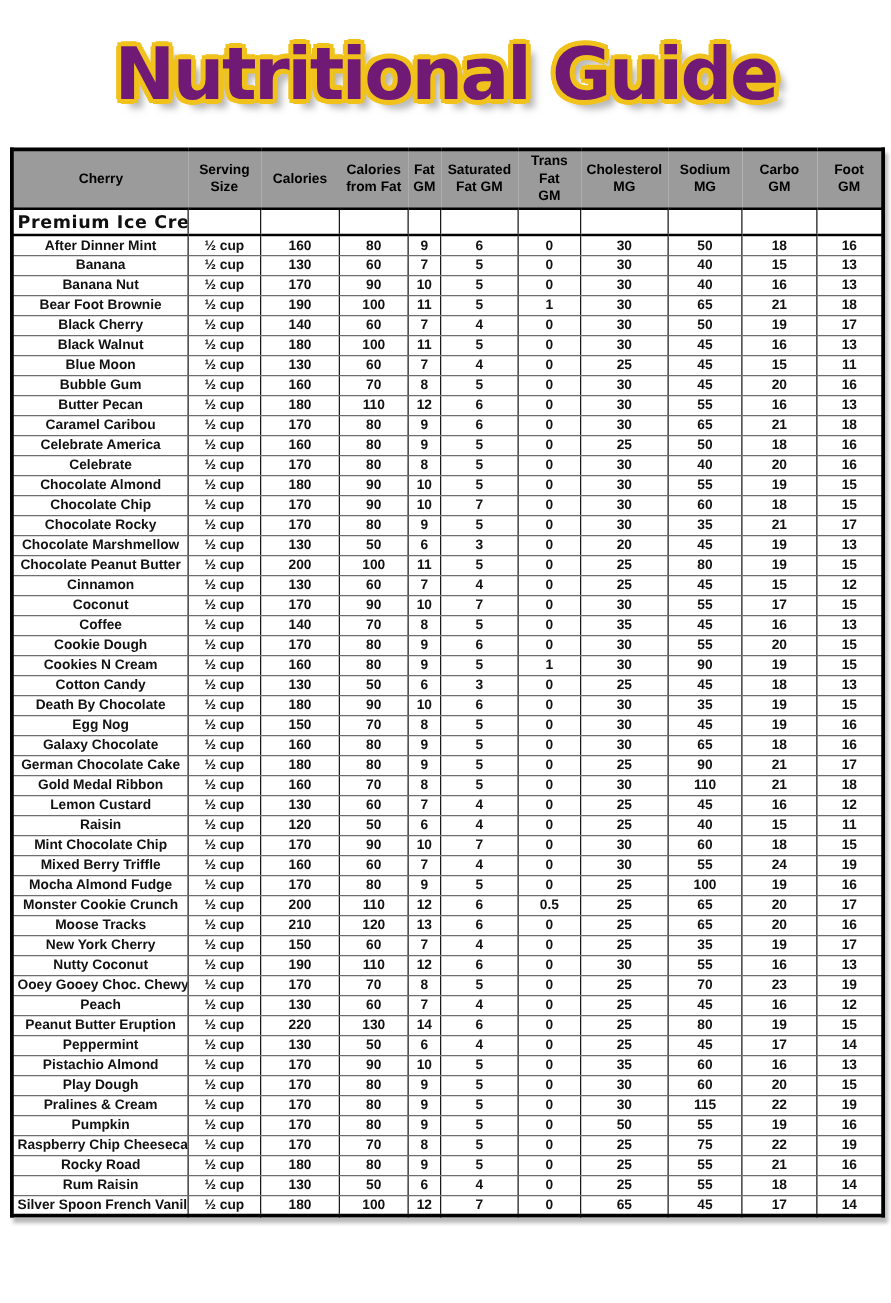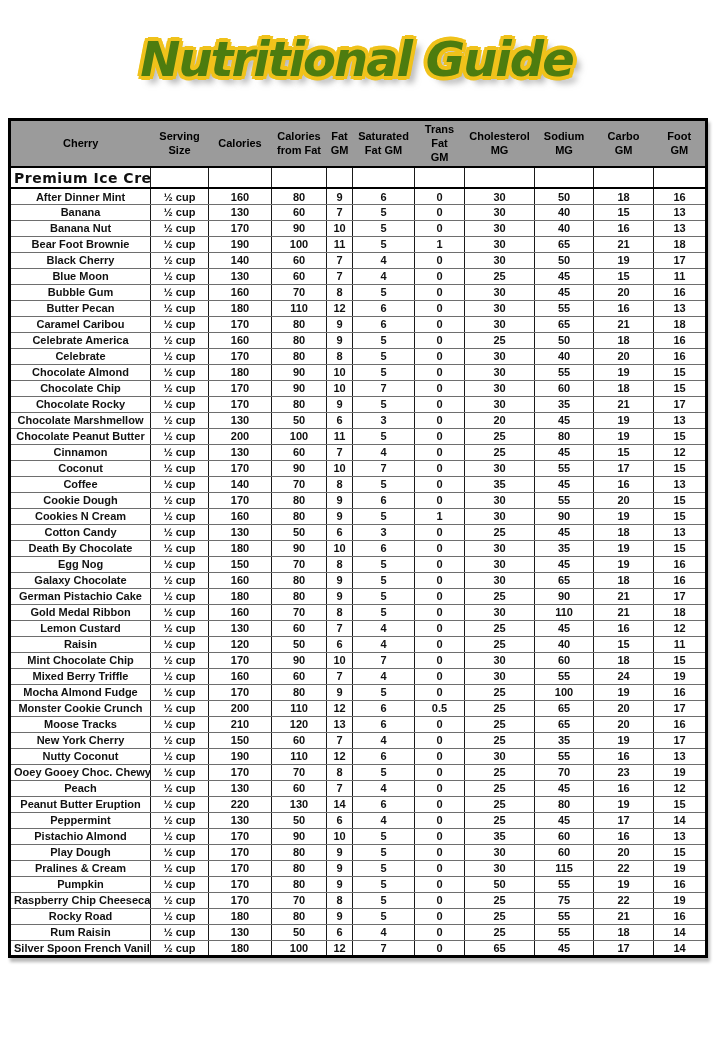--- a/index.html
+++ b/index.html
@@ -12,31 +12,30 @@
   .page { width: 713px; height: 1042px; background: #fff; }
 
   
   .title-wrap {
     width: 100%; height: 118px;
     display: flex; align-items: center; justify-content: center;
   }
   .big-title {
     font-family: "DejaVu Sans", sans-serif;
     font-weight: 700;
-    font-size: 48px;
+    font-size: 58px;
     letter-spacing: -2px;
-    color: #4d7c0f;
+    color: #701a75;
     white-space: nowrap;
     text-shadow:
       -3px -3px 0 #f0c21b,  3px -3px 0 #f0c21b,
       -3px  3px 0 #f0c21b,  3px  3px 0 #f0c21b,
       -4px  0   0 #f0c21b,  4px  0   0 #f0c21b,
        0   -4px 0 #f0c21b,  0    4px 0 #f0c21b,
        7px  7px 6px rgba(120,120,120,0.55);
-    font-style: italic;
   }
 
   
   .table-wrap { padding: 0 8px; }
   table.nutrition {
     width: 697px;
     border-collapse: collapse;
     table-layout: fixed;
     border: 3px solid #000;
     box-shadow: 2px 4px 3px #b9b9b9;
@@ -203,20 +202,33 @@
             <td class="num">60</td>
             <td class="num">7</td>
             <td class="num">4</td>
             <td class="num">0</td>
             <td class="num">30</td>
             <td class="num">50</td>
             <td class="num">19</td>
             <td class="num">17</td>
           </tr>
           <tr>
+            <td class="flavor">Black Walnut</td>
+            <td class="num">½ cup</td>
+            <td class="num">180</td>
+            <td class="num">100</td>
+            <td class="num">11</td>
+            <td class="num">5</td>
+            <td class="num">0</td>
+            <td class="num">30</td>
+            <td class="num">45</td>
+            <td class="num">16</td>
+            <td class="num">13</td>
+          </tr>
+          <tr>
             <td class="flavor">Blue Moon</td>
             <td class="num">½ cup</td>
             <td class="num">130</td>
             <td class="num">60</td>
             <td class="num">7</td>
             <td class="num">4</td>
             <td class="num">0</td>
             <td class="num">25</td>
             <td class="num">45</td>
             <td class="num">15</td>
@@ -463,21 +475,21 @@
             <td class="num">80</td>
             <td class="num">9</td>
             <td class="num">5</td>
             <td class="num">0</td>
             <td class="num">30</td>
             <td class="num">65</td>
             <td class="num">18</td>
             <td class="num">16</td>
           </tr>
           <tr>
-            <td class="flavor">German Pistachio Cake</td>
+            <td class="flavor">German Chocolate Cake</td>
             <td class="num">½ cup</td>
             <td class="num">180</td>
             <td class="num">80</td>
             <td class="num">9</td>
             <td class="num">5</td>
             <td class="num">0</td>
             <td class="num">25</td>
             <td class="num">90</td>
             <td class="num">21</td>
             <td class="num">17</td>

